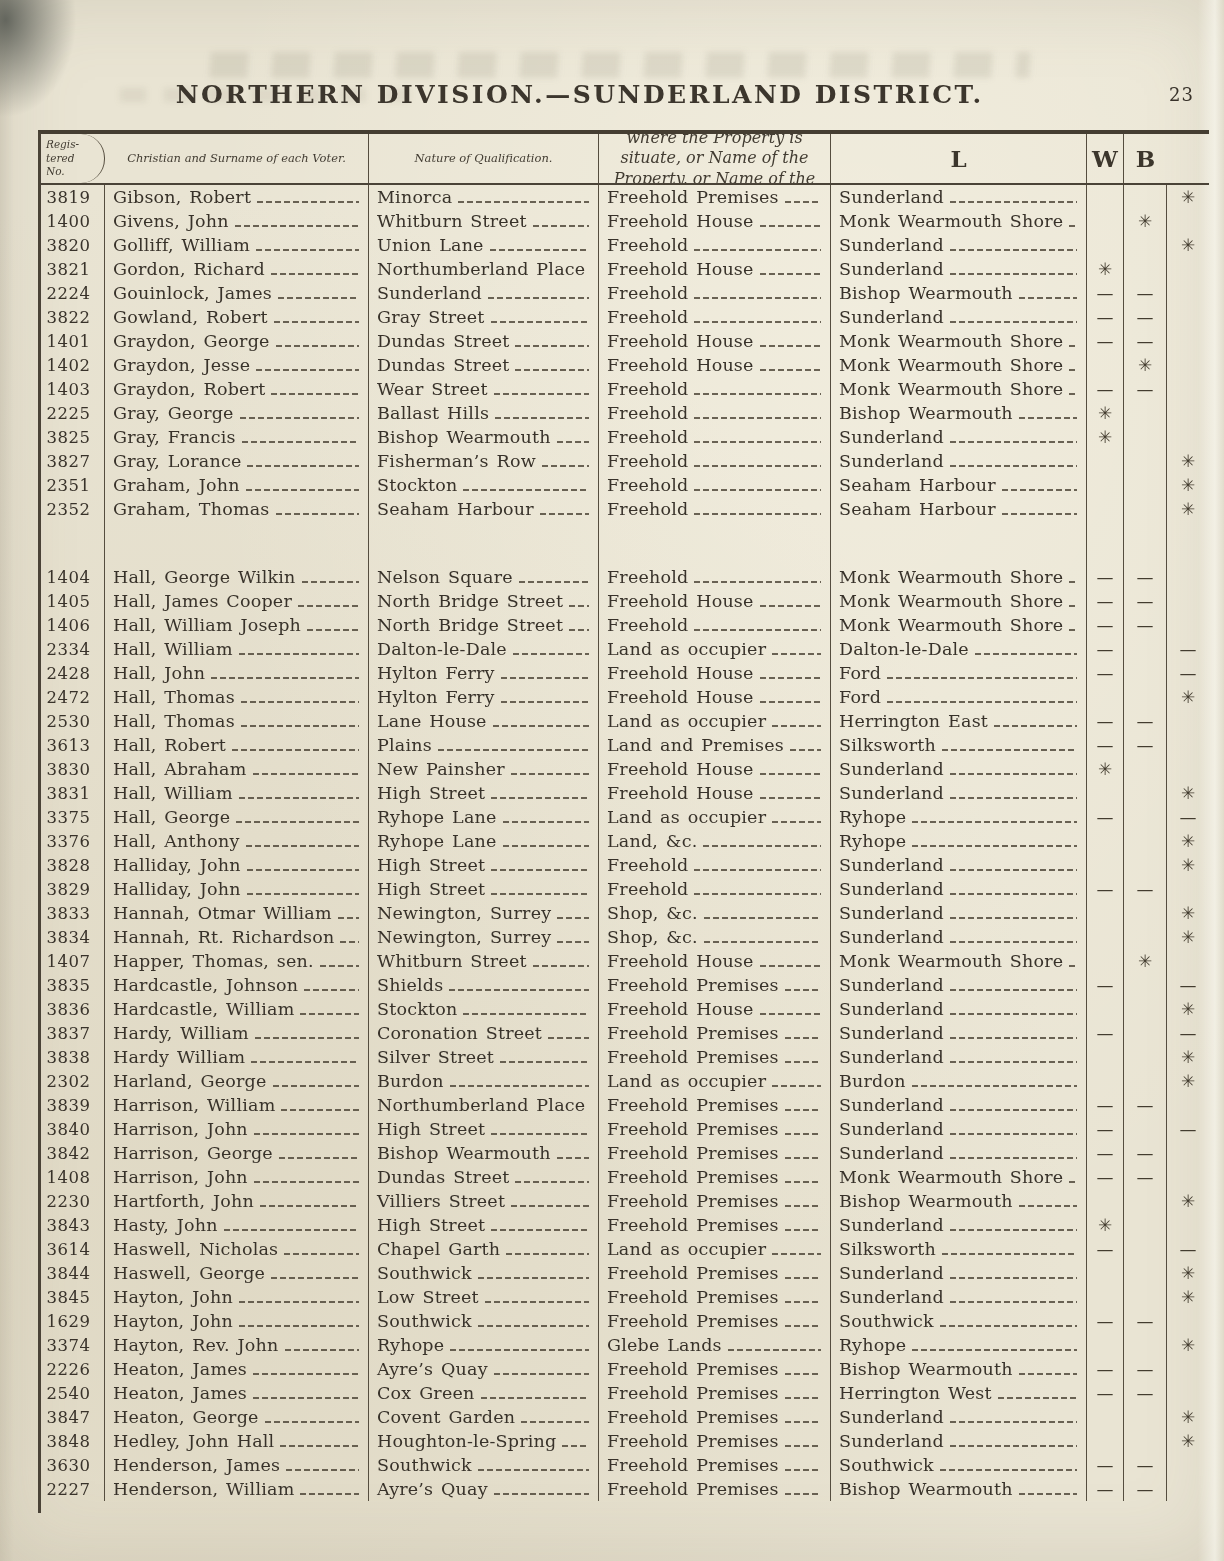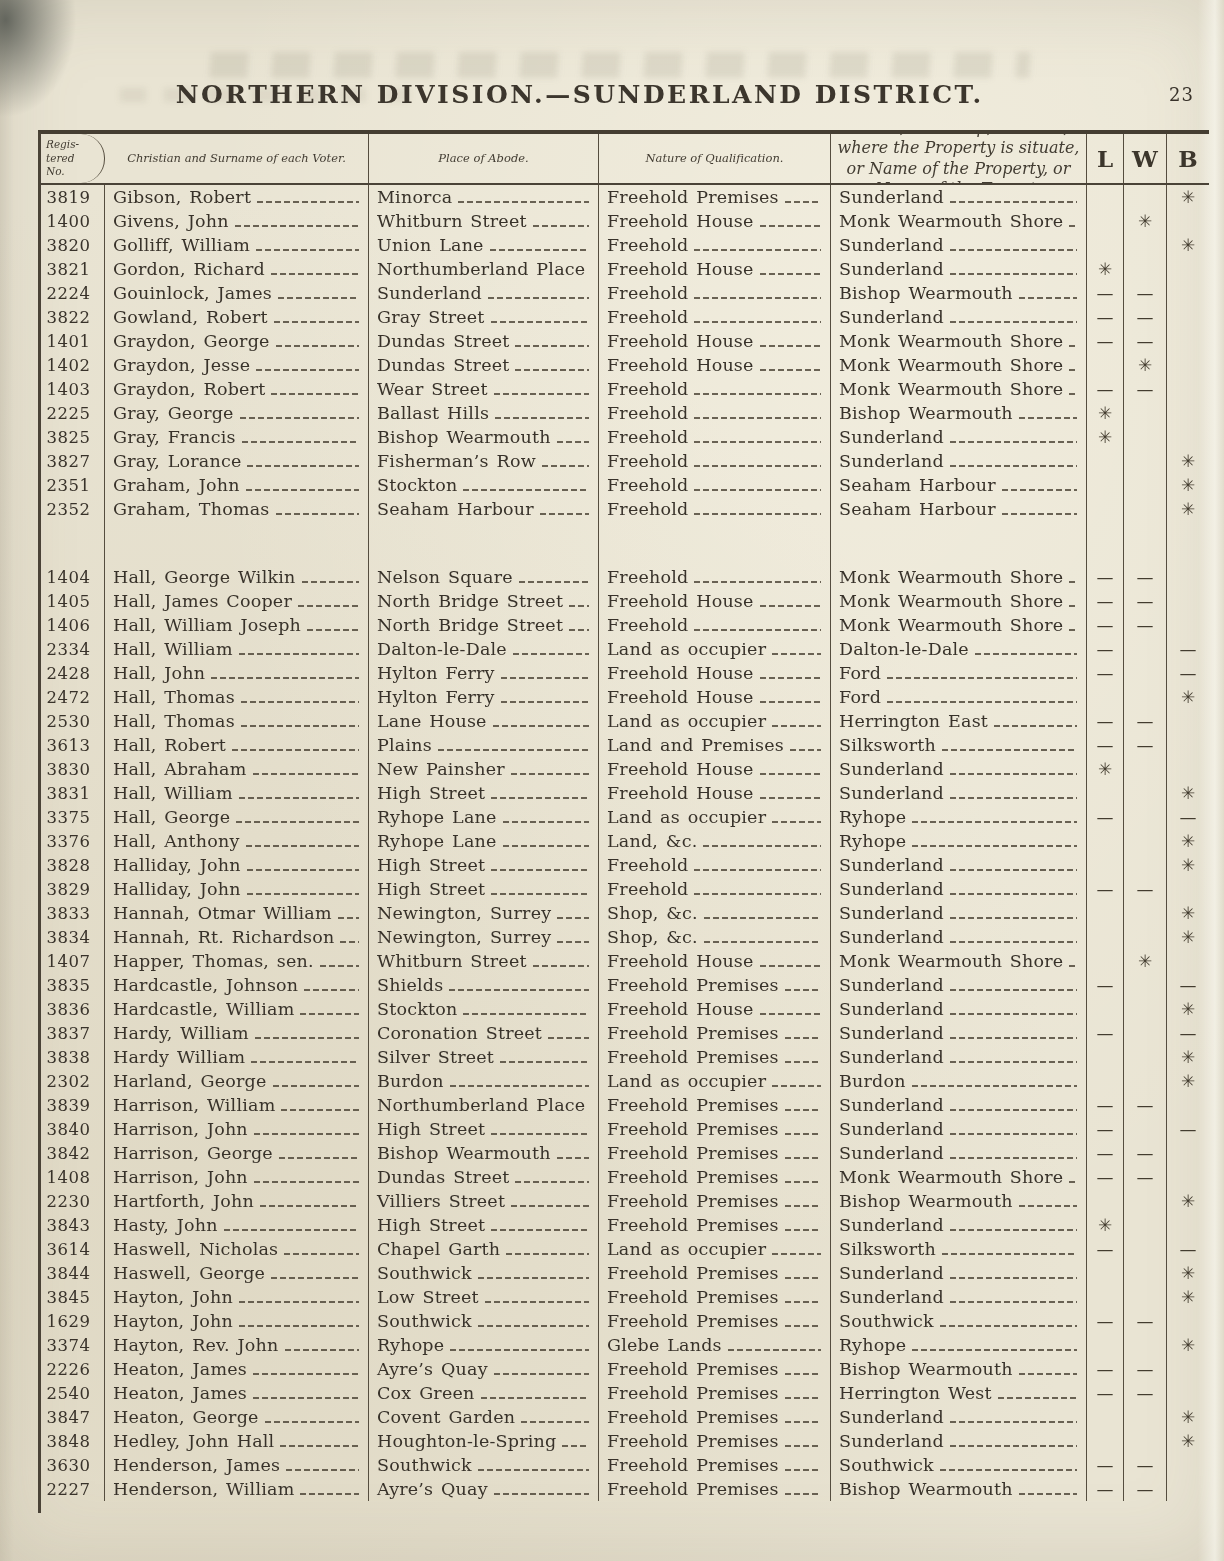--- a/index.html
+++ b/index.html
@@ -110,21 +110,20 @@
     <div class="title">NORTHERN DIVISION.—SUNDERLAND DISTRICT.</div>
     <div class="page-number">23</div>
   </header>
 
   <div class="polltable">
     <div class="thead">
       <div class="hcell h-no">Regis-
 tered
 No.</div>
       <div class="hcell">Christian and Surname of each Voter.</div>
-      <div class="hcell">Place of Abode.</div>
       <div class="hcell">Nature of Qualification.</div>
       <div class="hcell h-parish">Parish, Township, or Place, where the Property is situate, or Name of the Property, or Name of the Tenant.</div>
       <div class="hcell h-letter">L</div>
       <div class="hcell h-letter">W</div>
       <div class="hcell h-letter">B</div>
     </div>
     <div class="tbody">
         <div class="row">
     <div class="cell c-no">
             <span class="txt">3819</span>

